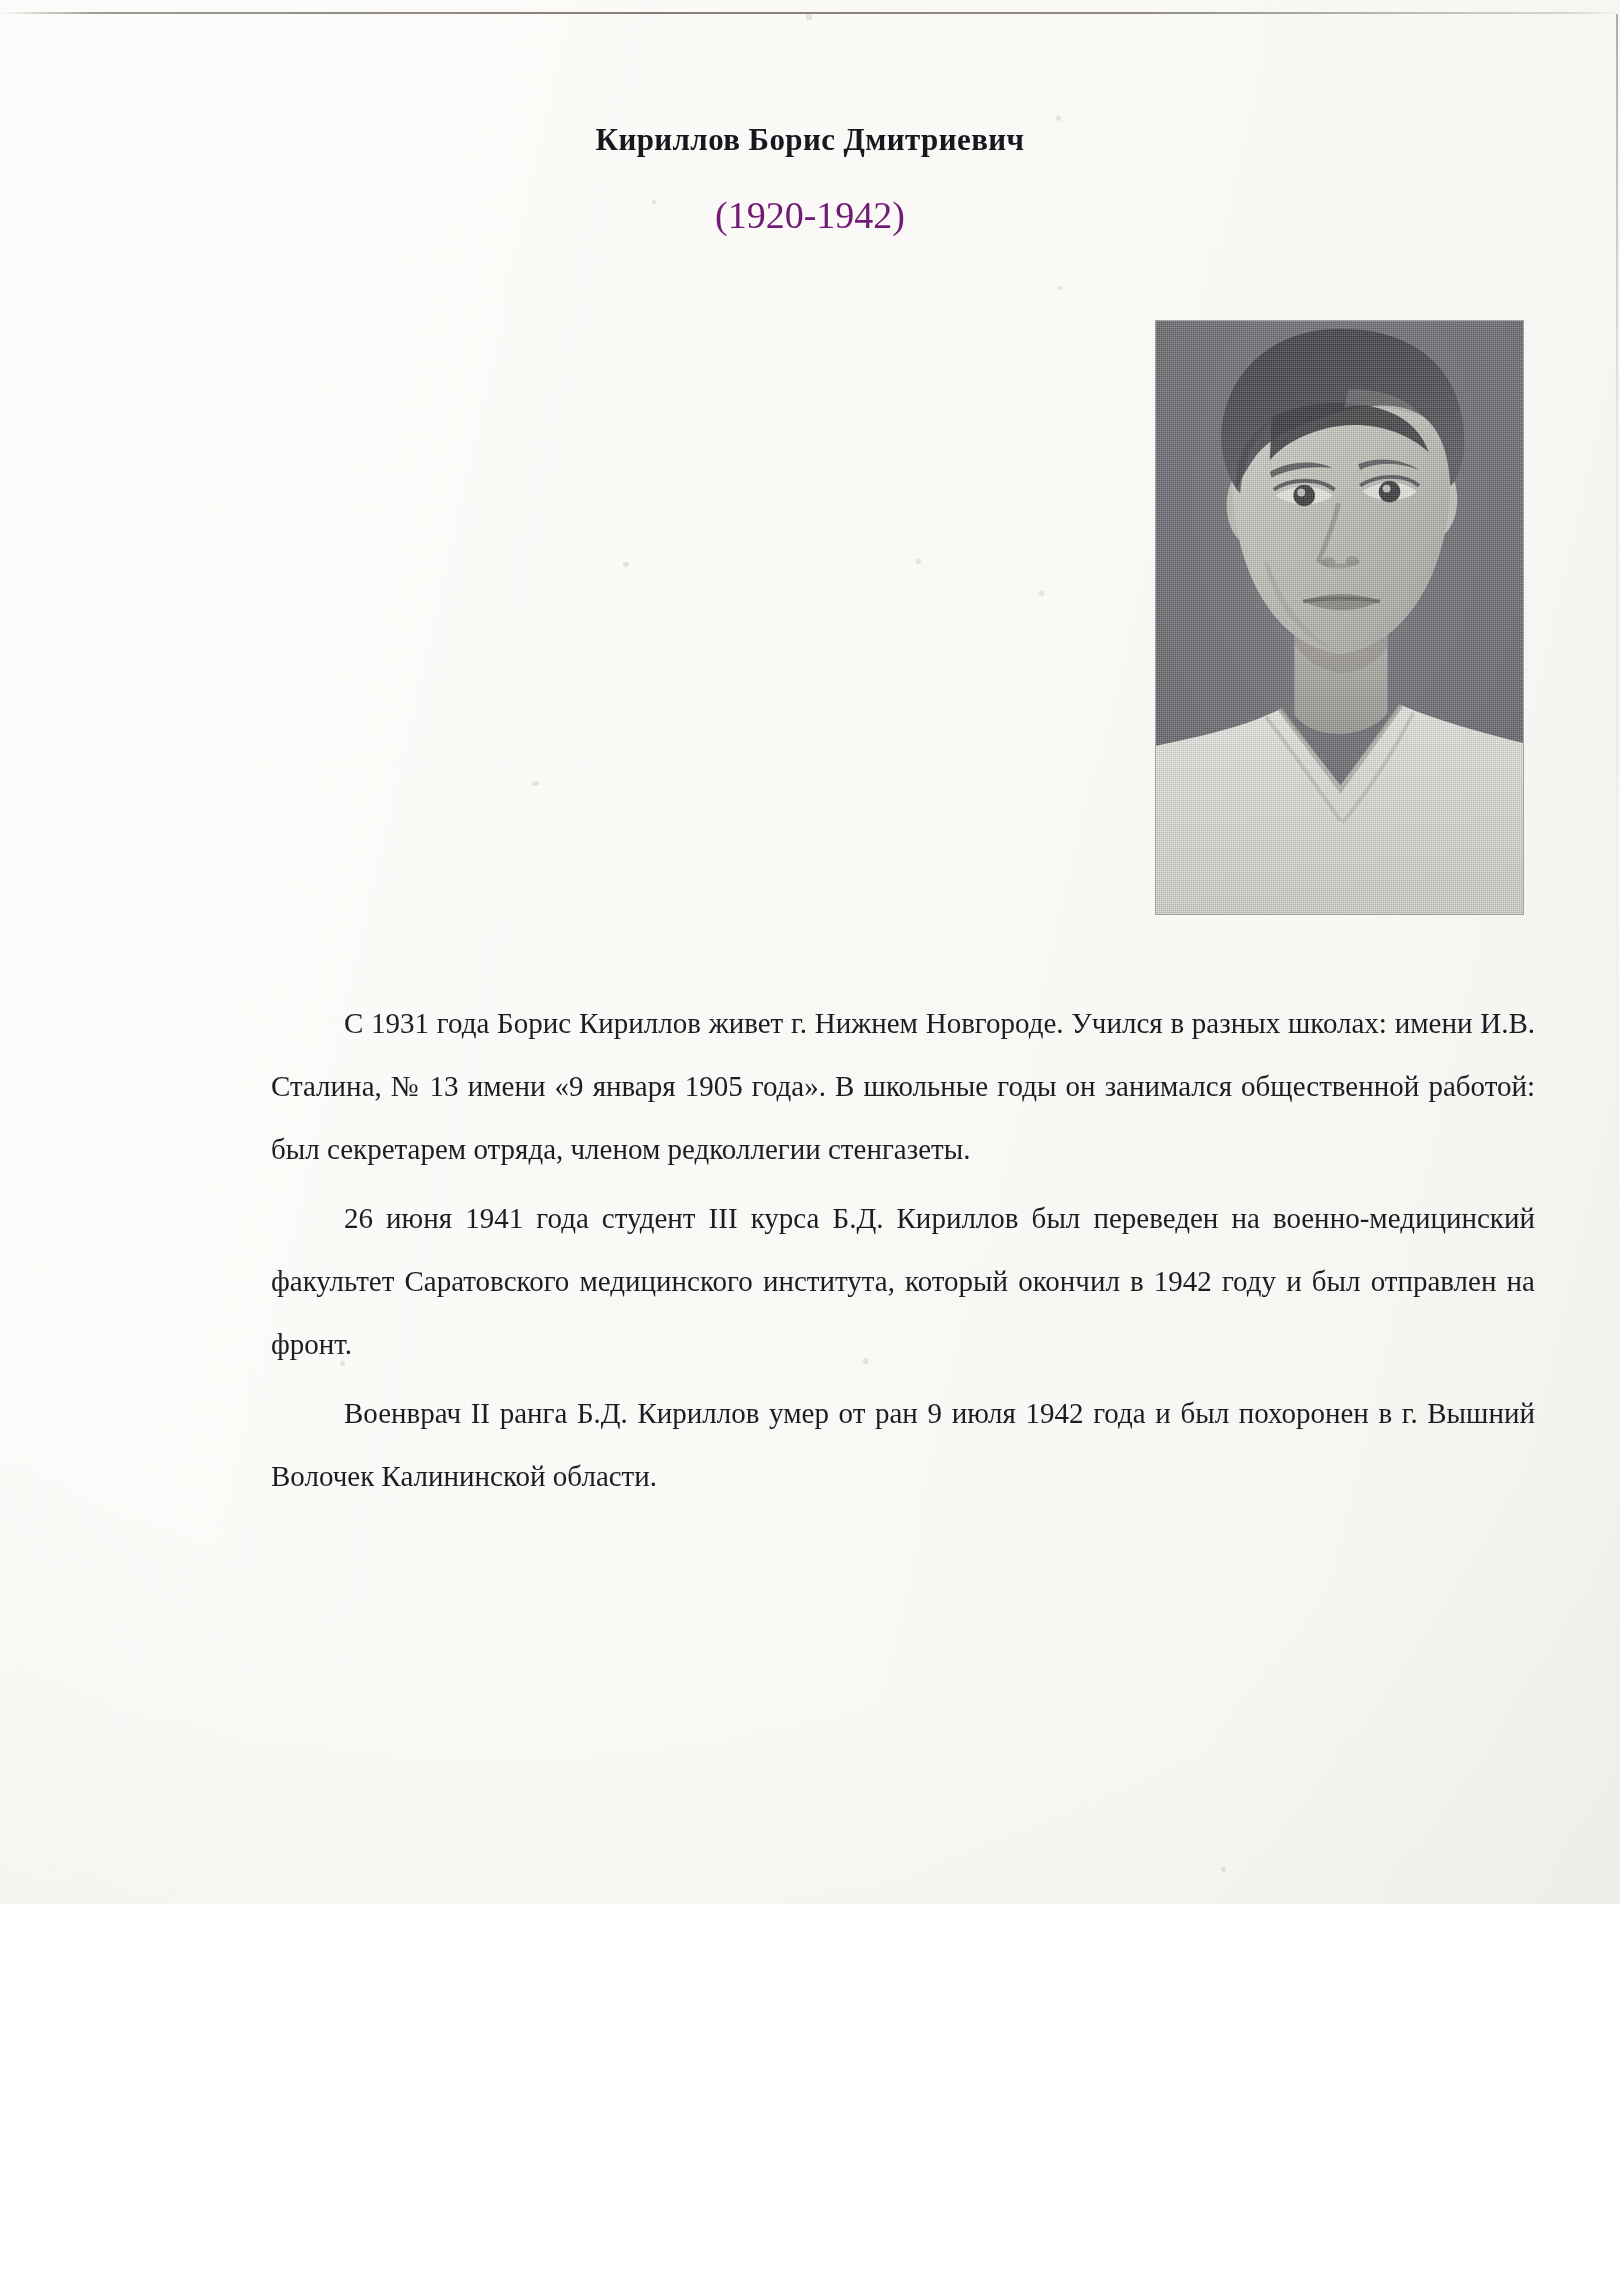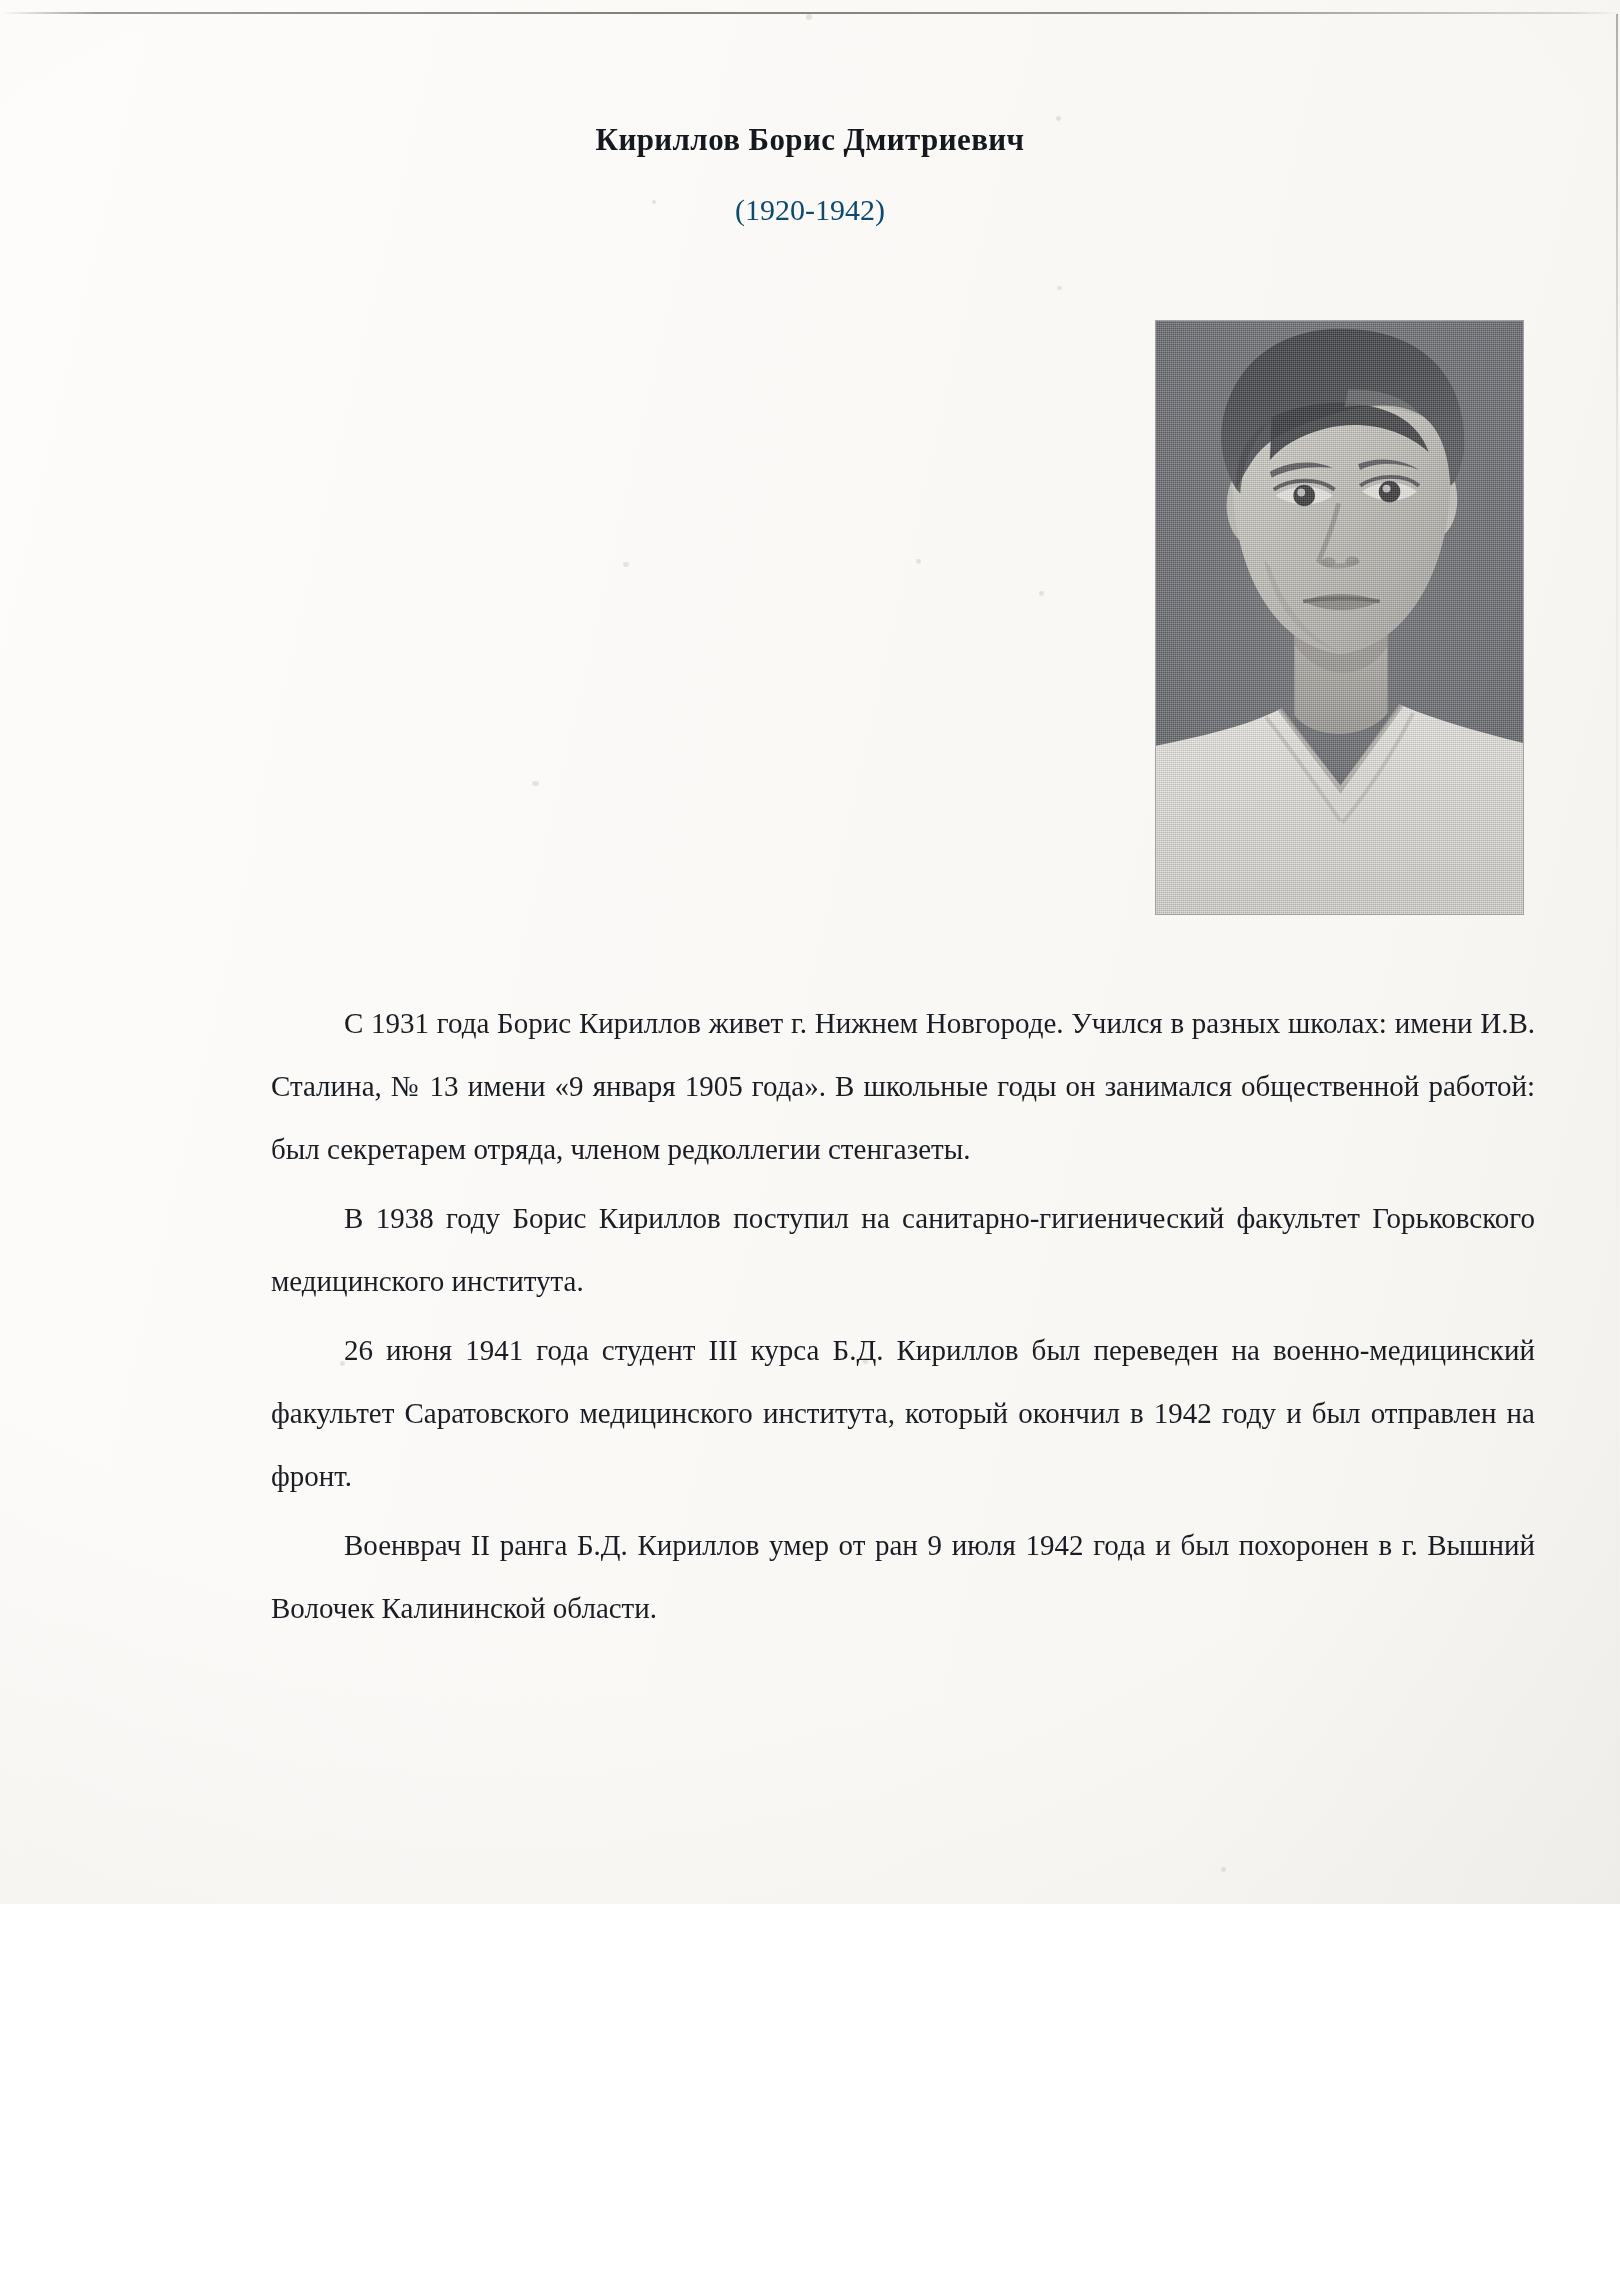--- a/index.html
+++ b/index.html
@@ -70,23 +70,23 @@
     letter-spacing: 0.4px;
     color: #15181e;
   }
 
   .doc-dates {
     position: absolute;
     left: 0;
     top: 193px;
     width: 100%;
     text-align: center;
-    font-size: 30px;
+    font-size: 38px;
     font-weight: normal;
-    color: #0c4a6e;
+    color: #701a75;
   }
 
   
   .portrait-wrap {
     position: absolute;
     left: 1156px;
     top: 321px;
     width: 367px;
     height: 593px;
   }
@@ -284,21 +284,20 @@
         <path d="M 150 286 C 174 282 206 282 228 286" fill="none" stroke="#6e6c68" stroke-width="4"></path>
 
         <path d="M 110 244 C 120 290 148 326 188 338 C 152 320 128 286 116 250 Z" fill="#a5a39e" opacity="0.55"></path>
         <path d="M 266 240 C 256 288 228 324 188 338 C 226 322 250 286 262 246 Z" fill="#b5b3ae" opacity="0.4"></path>
       </svg>
     </div>
   </div>
 
   <div class="body-text">
     <p>С 1931 года Борис Кириллов живет г. Нижнем Новгороде. Учился в разных школах: имени И.В. Сталина, № 13 имени «9 января 1905 года». В школьные годы он занимался общественной работой: был секретарем отряда, членом редколлегии стенгазеты.</p>
-    <p>В 1938 году Борис Кириллов поступил на санитарно-гигиенический факультет Горьковского медицинского института.</p>
     <p>26 июня 1941 года студент III курса Б.Д. Кириллов был переведен на военно-медицинский факультет Саратовского медицинского института, который окончил в 1942 году и был отправлен на фронт.</p>
     <p>Военврач II ранга Б.Д. Кириллов умер от ран 9 июля 1942 года и был похоронен в г. Вышний Волочек Калининской области.</p>
   </div>
 
   <div class="ribbon-bar">
     <div class="stripe stripe-dark"></div>
     <div class="stripe stripe-light"></div>
     <div class="stripe stripe-dark"></div>
     <div class="stripe stripe-light"></div>
     <div class="stripe stripe-dark"></div>

